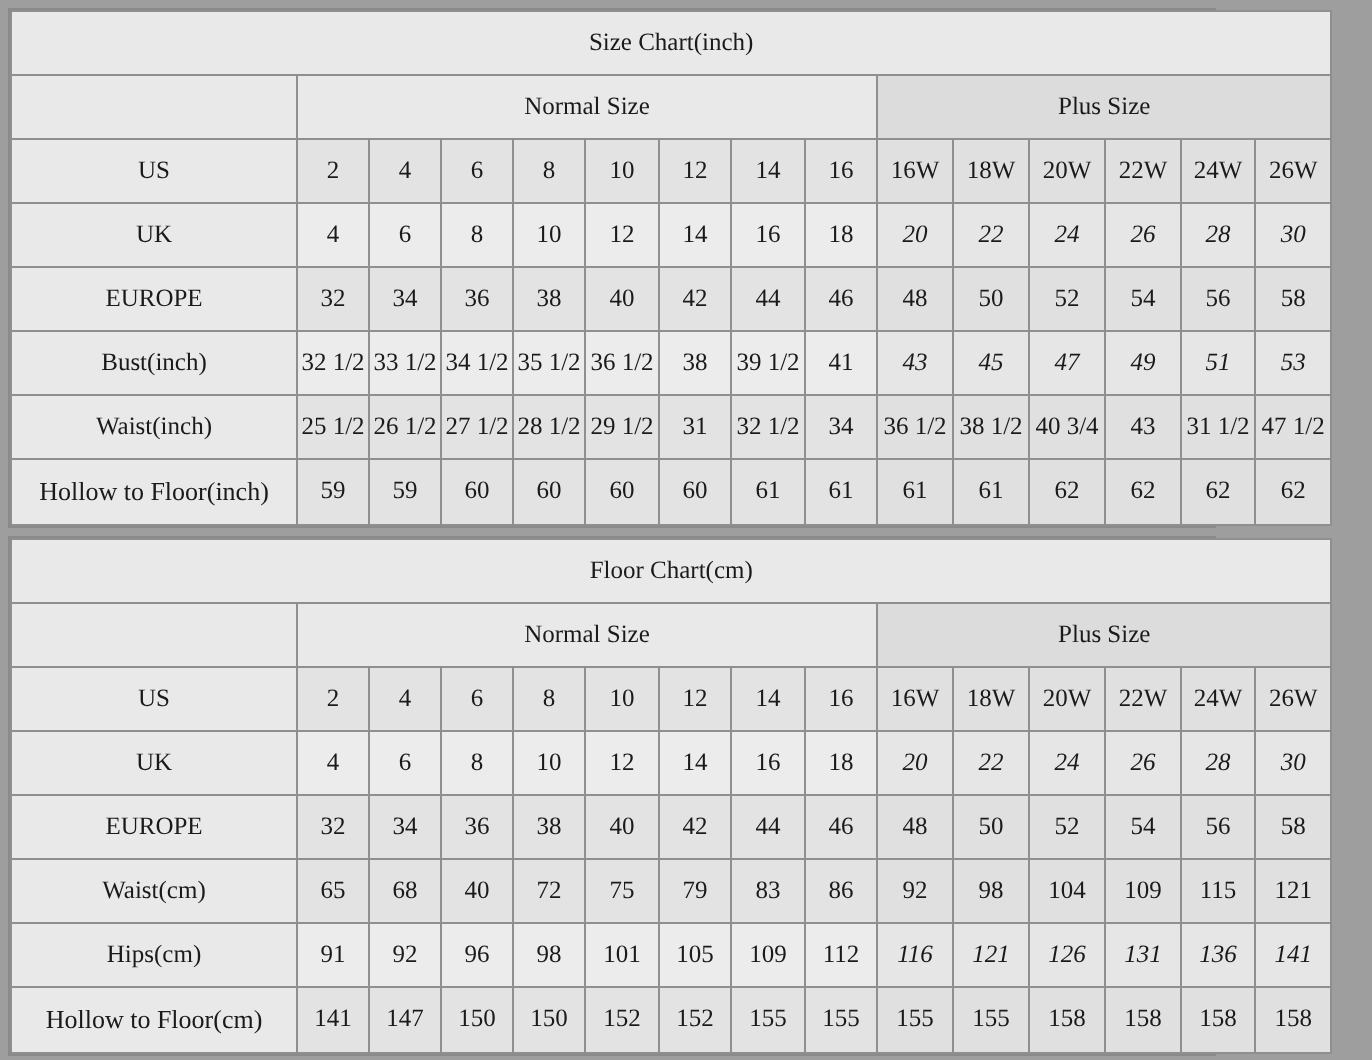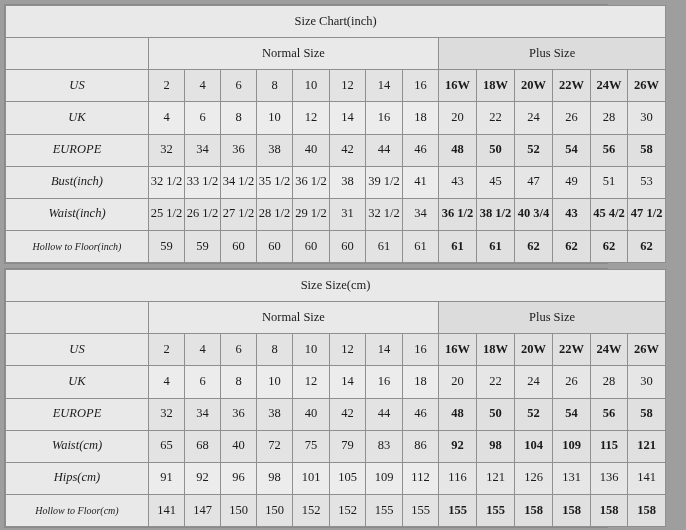--- a/index.html
+++ b/index.html
@@ -60,32 +60,31 @@
     padding: 3px 0;
   }
   td.blank-cell {
     background: #e9e9e9;
   }
   td.rowlabel {
     font-size: 13.5px;
     background: #e9e9e9;
     text-align: center;
     padding: 3px 2px;
-    font-style: italic;
   }
   td.rowlabel.long {
-    font-size: 10px;
+    font-size: 13px;
   }
   td.val {
     font-size: 12.5px;
   }
   .shade-a { background: #e3e3e3 !important; }
   .shade-b { background: #ececec !important; }
-  .shade-c { background: #e0e0e0 !important; font-weight: bold; }
-  .shade-d { background: #e6e6e6 !important; }
+  .shade-c { background: #e0e0e0 !important; }
+  .shade-d { background: #e6e6e6 !important; font-style: italic; }
   .shade-plus { background: #dcdcdc !important; }
 </style>
 </head>
 <body>
 
 <div class="page">
 
   <div class="chart">
     <table class="sizetable">
       <colgroup>
@@ -194,21 +193,21 @@
           <td class="val shade-a">27 1/2</td>
           <td class="val shade-a">28 1/2</td>
           <td class="val shade-a">29 1/2</td>
           <td class="val shade-a">31</td>
           <td class="val shade-a">32 1/2</td>
           <td class="val shade-a">34</td>
           <td class="val shade-c">36 1/2</td>
           <td class="val shade-c">38 1/2</td>
           <td class="val shade-c">40 3/4</td>
           <td class="val shade-c">43</td>
-          <td class="val shade-c">45 4/2</td>
+          <td class="val shade-c">31 1/2</td>
           <td class="val shade-c">47 1/2</td>
         </tr>
 
 
         <tr>
           <td class="rowlabel long">Hollow to Floor(inch)</td>
           <td class="val shade-a">59</td>
           <td class="val shade-a">59</td>
           <td class="val shade-a">60</td>
           <td class="val shade-a">60</td>
@@ -241,21 +240,21 @@
           <col style="width:36px">
         <col style="width:38px">
           <col style="width:38px">
           <col style="width:38px">
           <col style="width:38px">
         <col style="width:37px">
           <col style="width:38px">
       </colgroup>
       <tbody>
         <tr>
-          <td class="title-cell" colspan="15">Size Size(cm)</td>
+          <td class="title-cell" colspan="15">Floor Chart(cm)</td>
         </tr>
         <tr>
           <td class="blank-cell"></td>
           <td class="group-cell" colspan="8">Normal Size</td>
           <td class="group-cell shade-plus" colspan="6">Plus Size</td>
         </tr>
 
         <tr>
           <td class="rowlabel">US</td>
           <td class="val shade-a">2</td>

